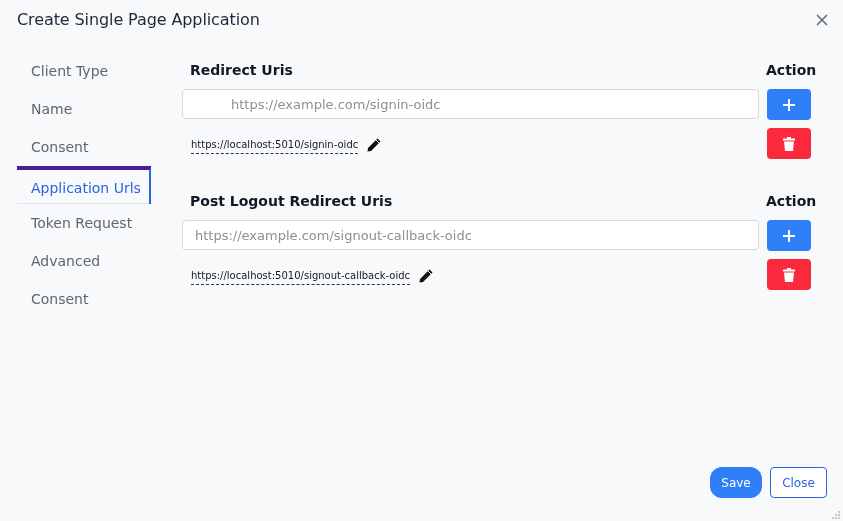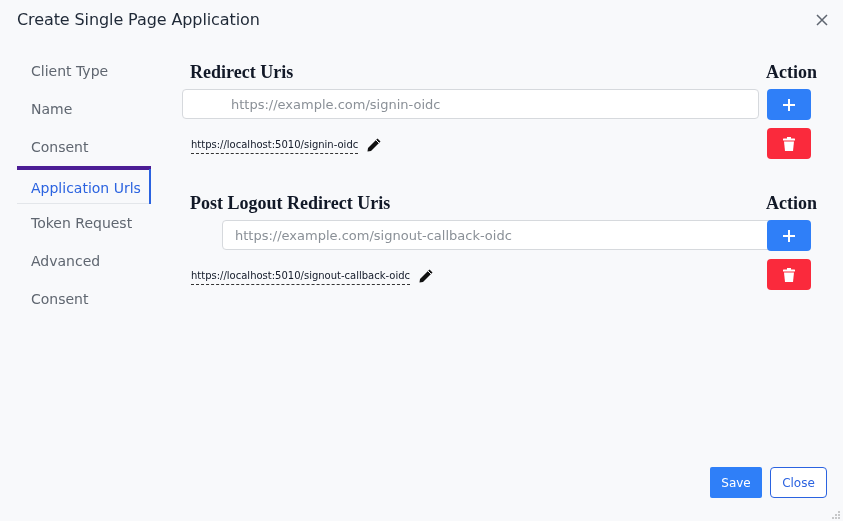--- a/index.html
+++ b/index.html
@@ -28,21 +28,21 @@
     color: #2b63e0;
     border-top: 4px solid #4c1d95;
     border-bottom: 1px solid #e3e6ea;
     line-height: 36px;
   }
   .nav-item.active::after {
     content: ""; position: absolute; right: 0; top: -1px; bottom: -1px;
     width: 2px; background: #2b63e0;
   }
   .section-head {
-    position: absolute; font-size: 18px; font-weight: bold; color: #111827; font-family: Liberation Serif, serif;
+    position: absolute; font-size: 14px; font-weight: bold; color: #111827;
   }
   .url-input {
     position: absolute; left: 182px; width: 577px; height: 30px;
     border: 1px solid #d6d9dd; border-radius: 4px; background: #fff;
     font-family: "DejaVu Sans", "Liberation Sans", sans-serif;
     font-size: 13px; padding: 0 12px; color: #212529;
   }
   .url-input::placeholder { color: #8a9097; }
   .btn-add {
     position: absolute; left: 767px; width: 44px; height: 31px;
@@ -55,21 +55,21 @@
     display: flex; align-items: center; justify-content: center;
   }
   .uri-row { position: absolute; left: 191px; display: flex; align-items: center; }
   .uri-text {
     font-size: 10px; color: #111827;
     border-bottom: 1px dashed #333; line-height: 17px; cursor: pointer;
   }
   .edit-icon { margin-left: 8px; width: 16px; height: 16px; cursor: pointer; }
   .btn-save {
     position: absolute; left: 710px; top: 467px; width: 52px; height: 31px;
-    background: #2f7ff8; color: #fff; border: none; border-radius: 2px;
+    background: #2f7ff8; color: #fff; border: none; border-radius: 12px;
     font-family: "DejaVu Sans", "Liberation Sans", sans-serif; font-size: 12px; cursor: pointer;
   }
   .btn-close {
     position: absolute; left: 770px; top: 467px; width: 57px; height: 31px;
     background: #fff; color: #2b63e0; border: 1px solid #2b63e0; border-radius: 4px;
     font-family: "DejaVu Sans", "Liberation Sans", sans-serif; font-size: 12px; cursor: pointer;
   }
   .resize-handle { position: absolute; left: 829px; top: 508px; width: 12px; height: 12px; cursor: nwse-resize; }
 </style>
 </head>
@@ -109,21 +109,21 @@
   <button class="btn-del" style="top:128px;">
     <svg width="12" height="14" viewBox="0 0 12 14">
       <rect x="0" y="1.5" width="12" height="2" rx="0.5" fill="#fff"></rect>
       <rect x="4" y="0" width="4" height="2" fill="#fff"></rect>
       <path d="M1 4.5 H11 L10 14 H2 Z" fill="#fff"></path>
     </svg>
   </button>
 
   <div class="section-head" style="left:190px; top:193px;">Post Logout Redirect Uris</div>
   <div class="section-head" style="left:766px; top:193px;">Action</div>
-  <input class="url-input" style="top: 220px; margin-left: 40px;" type="text" placeholder="https://example.com/signout-callback-oidc">
+  <input class="url-input" style="top: 220px;" type="text" placeholder="https://example.com/signout-callback-oidc">
   <button class="btn-add" style="top:220px;">
     <svg width="14" height="14" viewBox="0 0 14 14">
       <path d="M7 1 V13 M1 7 H13" stroke="#fff" stroke-width="2"></path>
     </svg>
   </button>
   <div class="uri-row" style="top:267px;">
     <span class="uri-text">https://localhost:5010/signout-callback-oidc</span>
     <svg class="edit-icon" viewBox="0 0 16 16">
       <path d="M11.5 1.5 L14.5 4.5 L5 14 L1.5 14.5 L2 11 Z" fill="#111"></path>
       <path d="M10 3 L13 6" stroke="#f8f9fb" stroke-width="1"></path>

